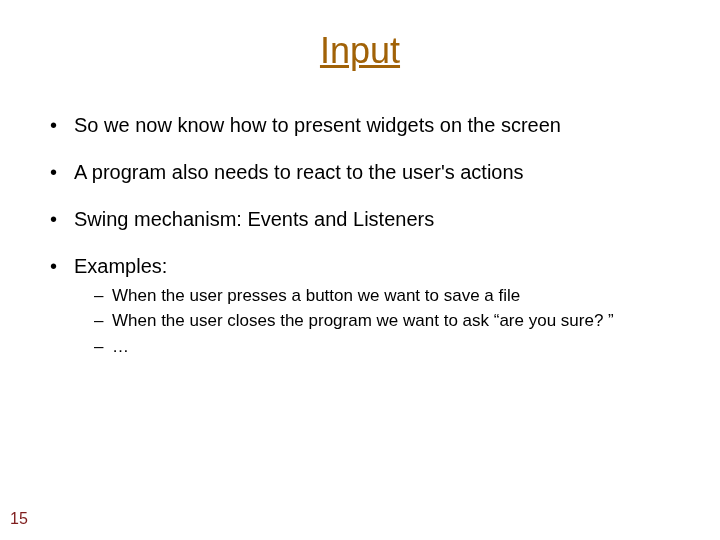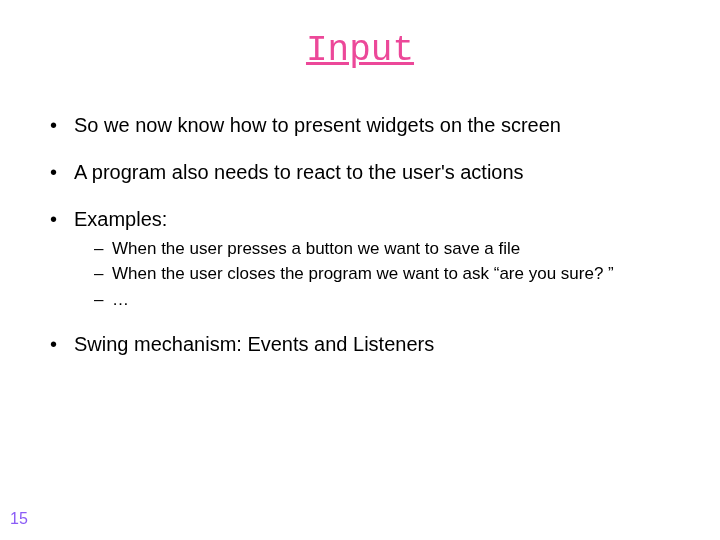--- a/index.html
+++ b/index.html
@@ -17,23 +17,23 @@
     width: 720px;
     height: 540px;
     box-sizing: border-box;
   }
   .title {
     position: absolute;
     top: 30px;
     left: 0;
     width: 720px;
     text-align: center;
-    font-family: Liberation Mono, monospace;
+    font-family: Liberation Sans, sans-serif;
     font-size: 36px;
-    color: #ec4899;
+    color: #a16207;
     text-decoration: underline;
     font-weight: normal;
   }
   .body {
     position: absolute;
     top: 113px;
     left: 50px;
     width: 620px;
     font-size: 20px;
     line-height: 1.25;
@@ -72,21 +72,21 @@
     position: absolute;
     left: 0;
     top: 0;
     color: #000;
   }
   .page-number {
     position: absolute;
     left: 10px;
     bottom: 12px;
     font-size: 16px;
-    color: #8b5cf6;
+    color: #7f1d1d;
   }
   .gap-after-quote {
     margin-bottom: 10px;
   }
 </style>
 </head>
 <body>
 
 <div class="slide">
 
@@ -94,34 +94,34 @@
 
   <div class="body">
     <ul class="level1">
       <li>
         <span>So we now know how to present widgets on the screen</span>
       </li>
       <li>
         <span>A program also needs to react to the user's actions</span>
       </li>
       <li>
+        <span>Swing mechanism: Events and Listeners</span>
+      </li>
+      <li>
         <span>Examples:</span>
         <ul class="level2">
           <li>
             <span>When the user presses a button we want to save a file</span>
           </li>
           <li class="gap-after-quote">
             <span>When the user closes the program we want to ask “are you sure? ”</span>
           </li>
           <li>
             <span>…</span>
           </li>
         </ul>
       </li>
-      <li>
-        <span>Swing mechanism: Events and Listeners</span>
-      </li>
     </ul>
   </div>
 
   <div class="page-number">15</div>
 
 </div>
 
 </body></html>

